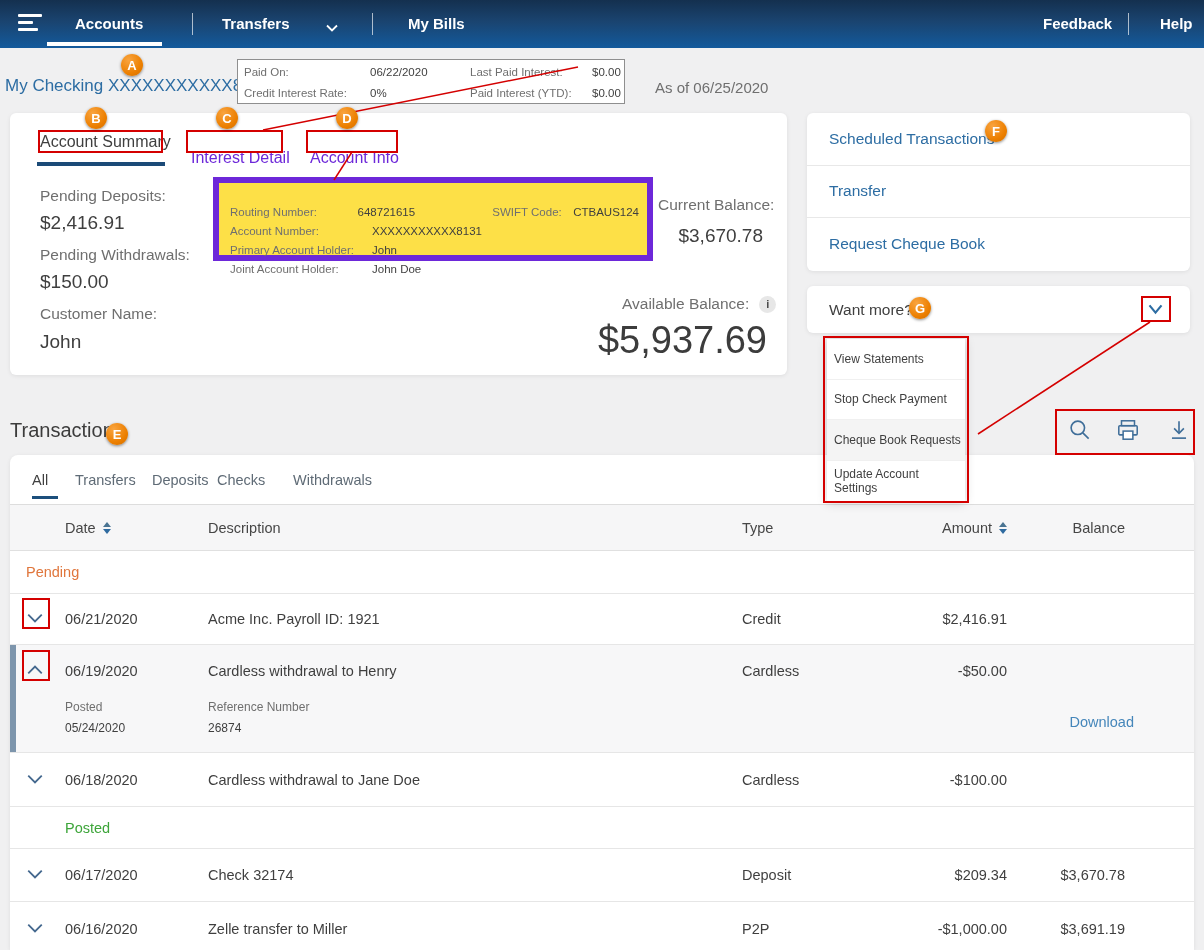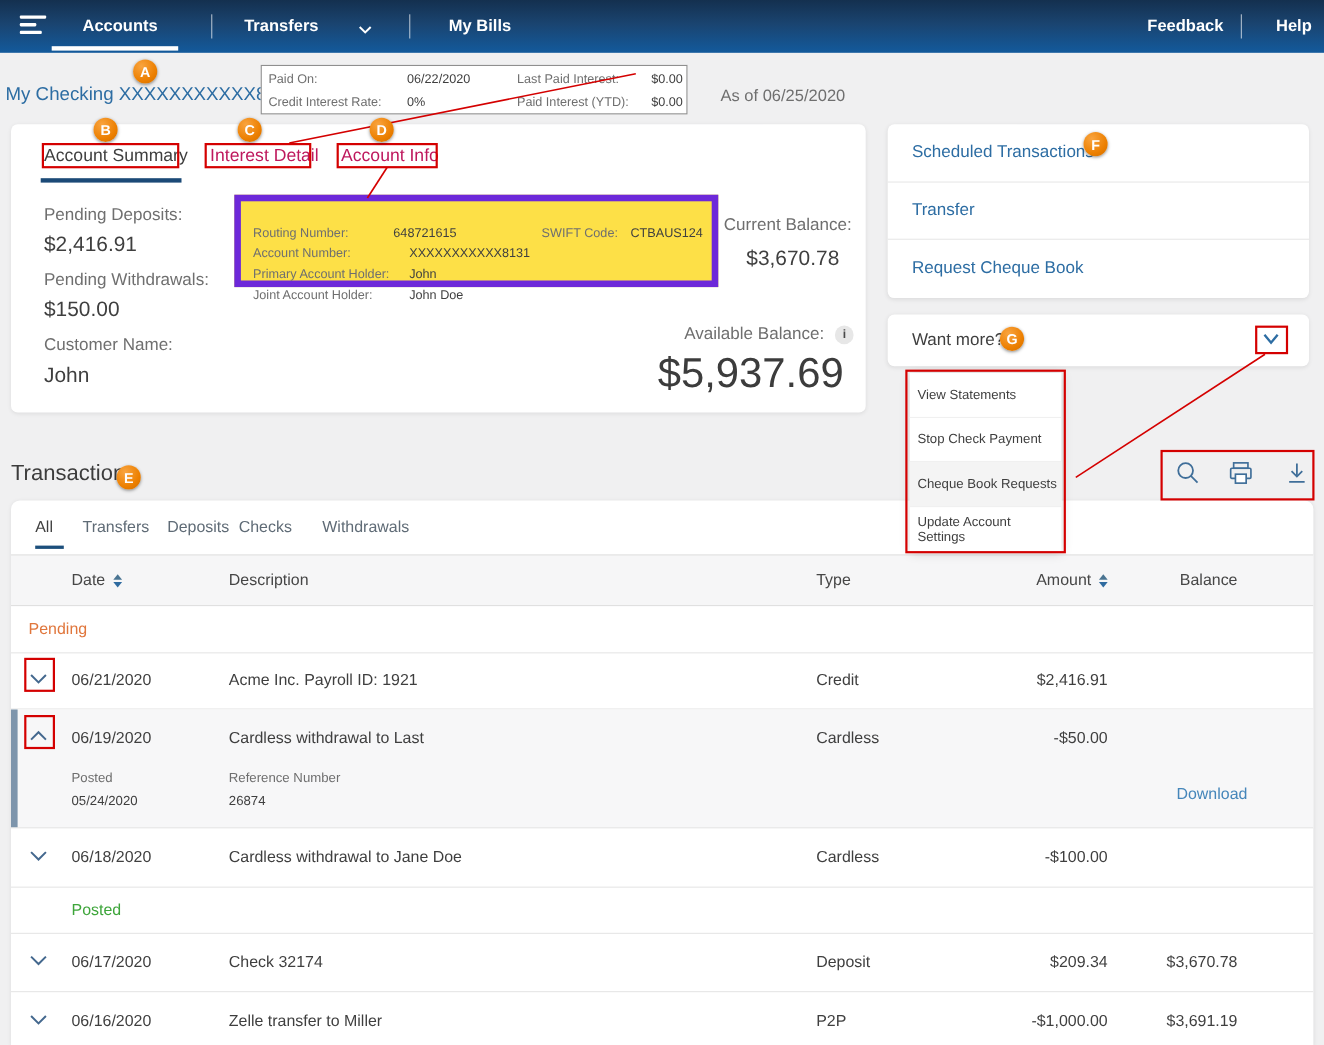--- a/index.html
+++ b/index.html
@@ -22,21 +22,21 @@
   .acct-title { position:absolute; left:5px; top:76px; font-size:17px; color:#2d6da3; display:flex; align-items:center; gap:8px; cursor:pointer; }
   .interest-box { position:absolute; left:237px; top:59px; width:388px; height:45px; background:#fff; border:1px solid #8f8f8f;
                   display:grid; grid-template-columns:126px 100px 122px 1fr; row-gap:5px; padding:6px 12px 0 6px; font-size:11.5px; }
   .interest-box .lbl { color:#6f6f6f; } .interest-box .val { color:#3f3f3f; } .interest-box .val-r { color:#3f3f3f; text-align:right; }
   .as-of { position:absolute; left:655px; top:79px; font-size:15px; color:#6f6f6f; }
 
   
   .card { position:absolute; background:#fff; border-radius:6px; box-shadow:0 1px 4px rgba(0,0,0,.08); }
   .summary-card { left:10px; top:113px; width:777px; height:262px; }
   .tab { position:absolute; top:20px; font-size:16px; cursor:pointer; }
-  .tab.active { color:#3f3f3f; } .tab.inactive { color:#be185d; }
+  .tab.active { color:#3f3f3f; } .tab.inactive { color:#6d28d9;margin-top:16px; }
   .tab-underline { position:absolute; left:27px; top:49px; width:128px; height:4px; background:#1b4a77; }
 
   .fld-label { position:absolute; left:30px; font-size:15.5px; color:#6f6f6f; }
   .fld-value { position:absolute; left:30px; font-size:19px; color:#3f3f3f; }
 
   .acct-info-box { position:absolute; left:203px; top:64px; width:440px; height:84px; border:6px solid #6d28d9; background:#fde047;
                    padding:20px 8px 0 11px; font-size:11.5px; }
   .aib-row { display:flex; line-height:19px; }
   .aib-row .l { width:142px; color:#6f6f6f; } .aib-row .v { width:150px; color:#3f3f3f; }
   .aib-row .l2 { width:90px; color:#6f6f6f; } .aib-row .v2 { flex:1; text-align:right; color:#3f3f3f; }
@@ -300,21 +300,21 @@
     <div class="expanded-block">
       <div class="left-accent"></div>
       <div class="tx-row data-row">
         <div class="cell-chev"><span class="chev-icon">
           <svg width="18" height="12" viewBox="0 0 16 10">
                 <polyline points="2,8 8,2 14,8" fill="none" stroke="#44688e" stroke-width="1.6"></polyline>
               </svg>
             </span>
         </div>
         <div class="cell-date">06/19/2020</div>
-        <div class="cell-desc">Cardless withdrawal to Last</div>
+        <div class="cell-desc">Cardless withdrawal to Henry</div>
         <div class="cell-type">Cardless</div>
         <div class="cell-amount">-$50.00</div>
         <div class="cell-balance"></div>
       </div>
       <div class="detail-area">
         <div class="detail-col" style="left:55px;">
           <div>Posted</div>
           <div class="dv">05/24/2020</div>
         </div>
         <div class="detail-col" style="left:198px;">

